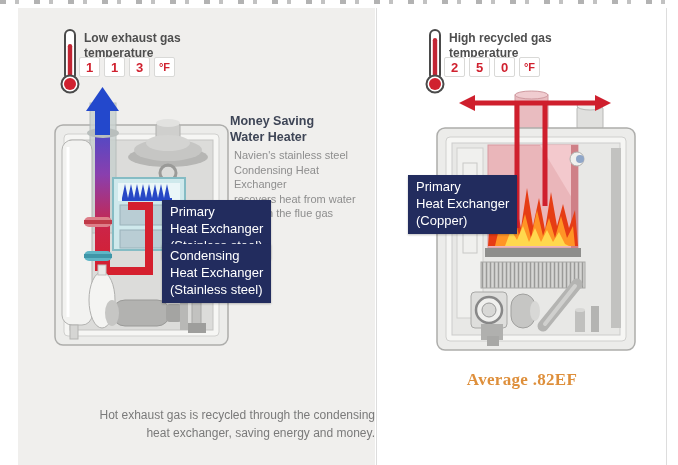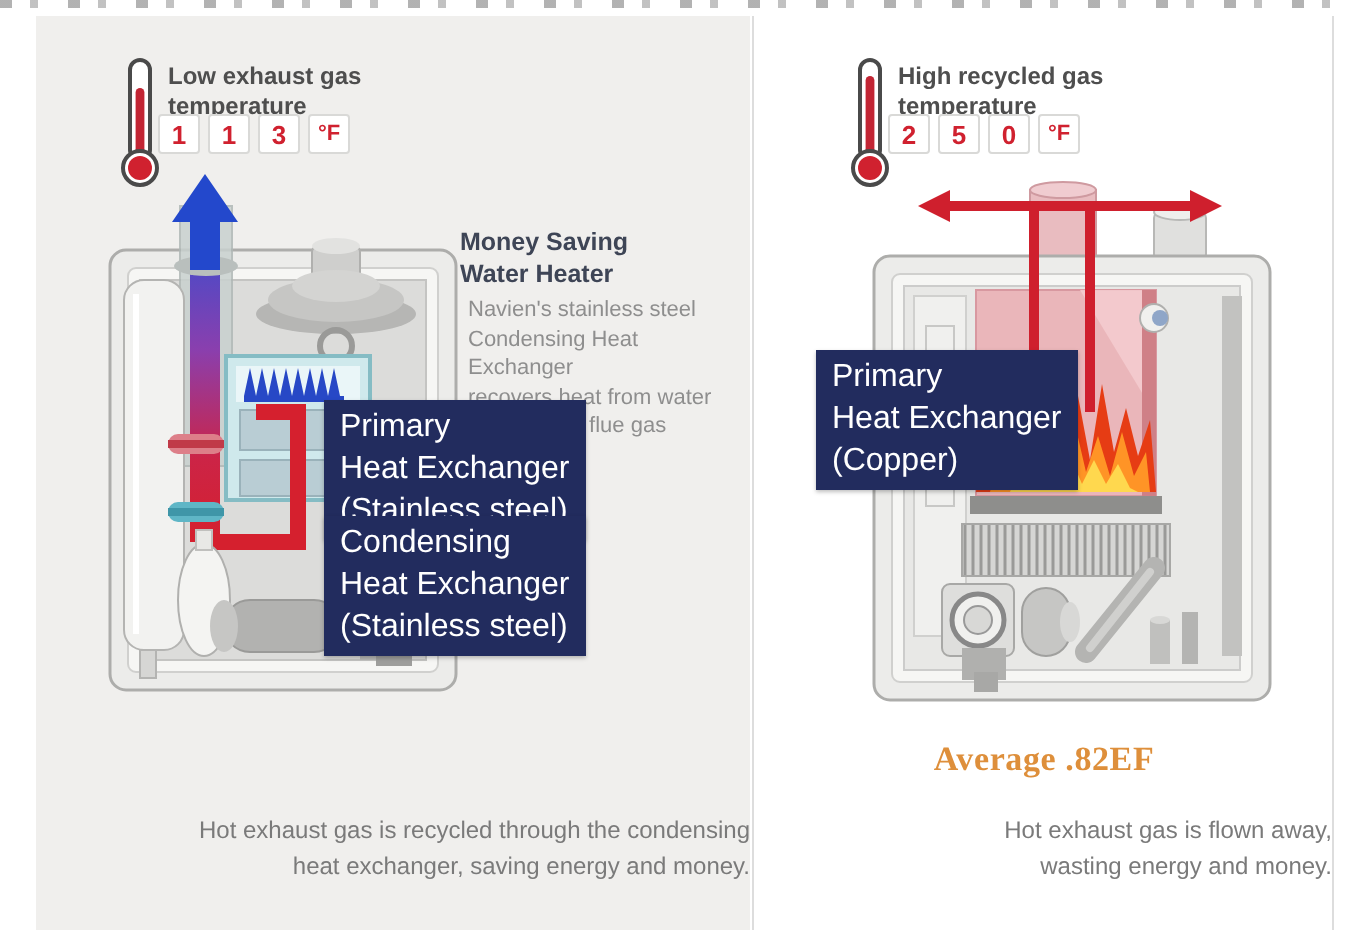--- a/index.html
+++ b/index.html
@@ -36,21 +36,21 @@
   .digit-box.unit{font-size:11px;}
 
   .heater-svg{position:absolute;}
 
   .callout-title{position:absolute;font-size:12.5px;font-weight:bold;color:var(--callout-title);
     line-height:1.25;white-space:pre-line;}
   .callout-body{position:absolute;font-size:11px;color:var(--callout-body);
     line-height:1.32;white-space:pre-line;width:130px;}
 
   .navy-label{position:absolute;background:var(--navy-label-bg);color:#ffffff;
-    font-size:16px;line-height:1.3;padding:4px 8px;white-space:pre-line;z-index:5;
+    font-size:13px;line-height:1.3;padding:4px 8px;white-space:pre-line;z-index:5;
     box-shadow:0 1px 2px rgba(0,0,0,.25);}
 
   .efficiency{position:absolute;width:100%;text-align:center;
     font-family:"Liberation Serif",serif;font-weight:bold;font-size:17px;
     color:var(--orange-heading);letter-spacing:.3px;}
   .description{position:absolute;width:100%;text-align:right;font-size:12px;
     color:var(--body-text);line-height:1.5;white-space:pre-line;}
 </style>
 </head>
 <body>
@@ -151,21 +151,21 @@
     <div class="callout-title" style="left:212px;top:106px;">Money Saving
 Water Heater</div>
     <div class="callout-body" style="left:216px;top:140px;">Navien's stainless steel
 Condensing Heat Exchanger
 recovers heat from water
 vapor in the flue gas</div>
 
     <div class="navy-label" style="left:144px;top:192px;">Primary
 Heat Exchanger
 (Stainless steel)</div>
-    <div class="navy-label" style="left:144px;top:250px;">Condensing
+    <div class="navy-label" style="left:144px;top:236px;">Condensing
 Heat Exchanger
 (Stainless steel)</div>
 
     <div class="description" style="top:398px;">Hot exhaust gas is recycled through the condensing
 heat exchanger, saving energy and money.</div>
   </div>
 
   <div class="panel panel-right">
 
     <svg class="thermo" style="left:45px;top:20px;" viewBox="0 0 24 66">
@@ -252,16 +252,14 @@
         <polygon points="50,7 34,15 50,23" fill="#cf1f2d"></polygon>
         <polygon points="170,7 186,15 170,23" fill="#cf1f2d"></polygon>
       </g>
     </svg>
 
     <div class="navy-label" style="left:30px;top:167px;">Primary
 Heat Exchanger
 (Copper)</div>
 
     <div class="efficiency" style="top:362px;">Average .82EF</div>
-    <div class="description" style="top:398px;">Hot exhaust gas is flown away,
-wasting energy and money.</div>
   </div>
 </div>
 
 </body></html>

